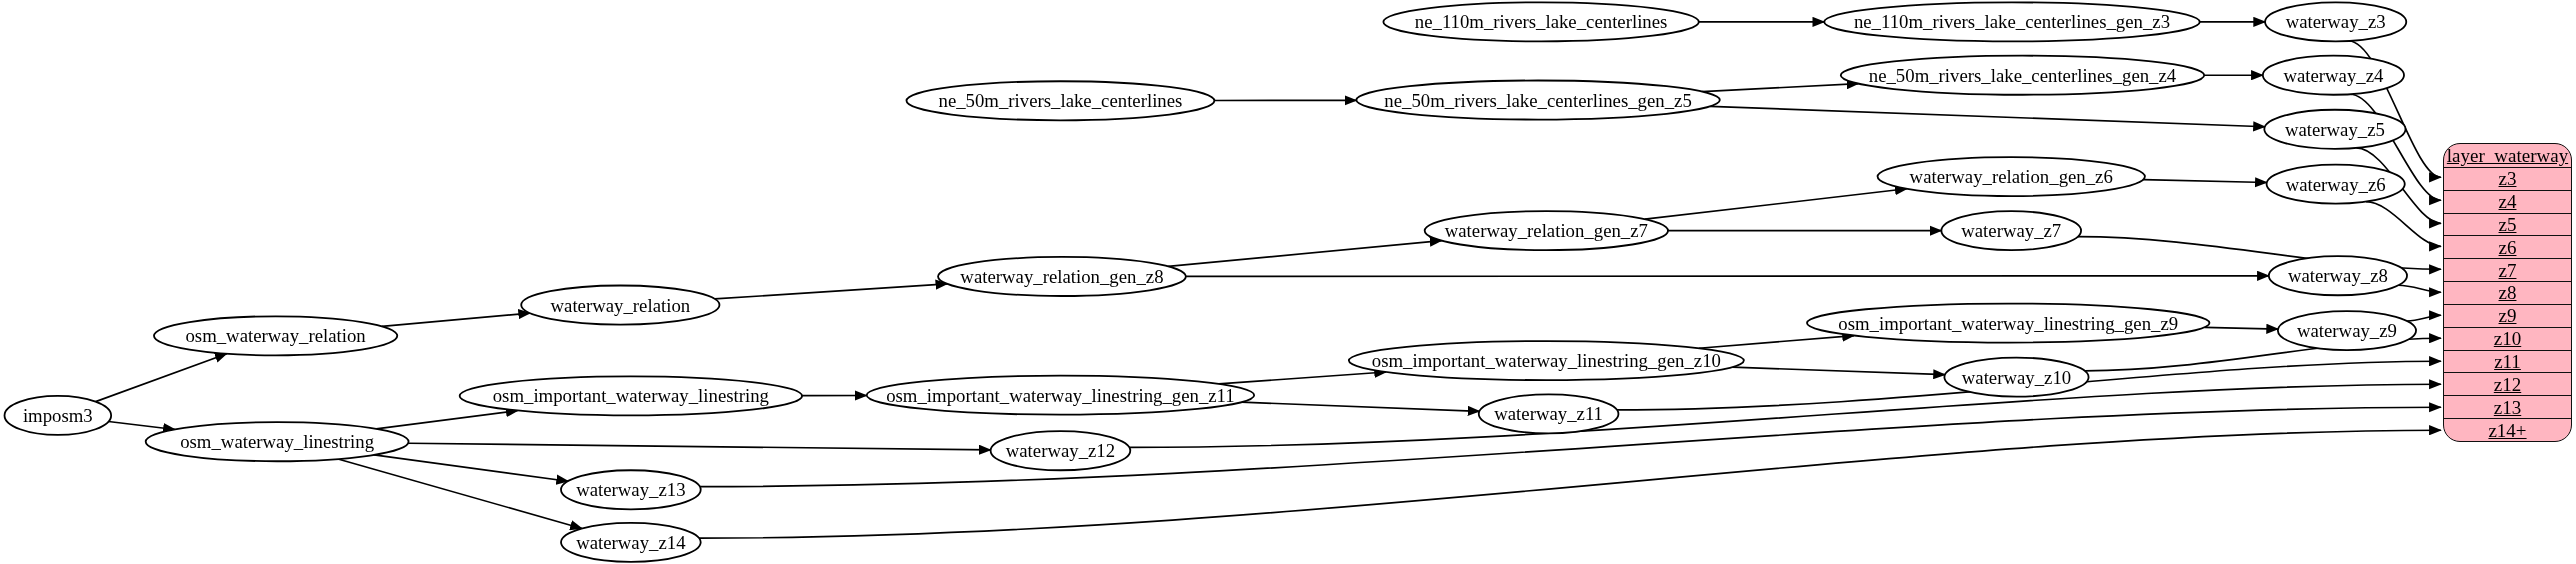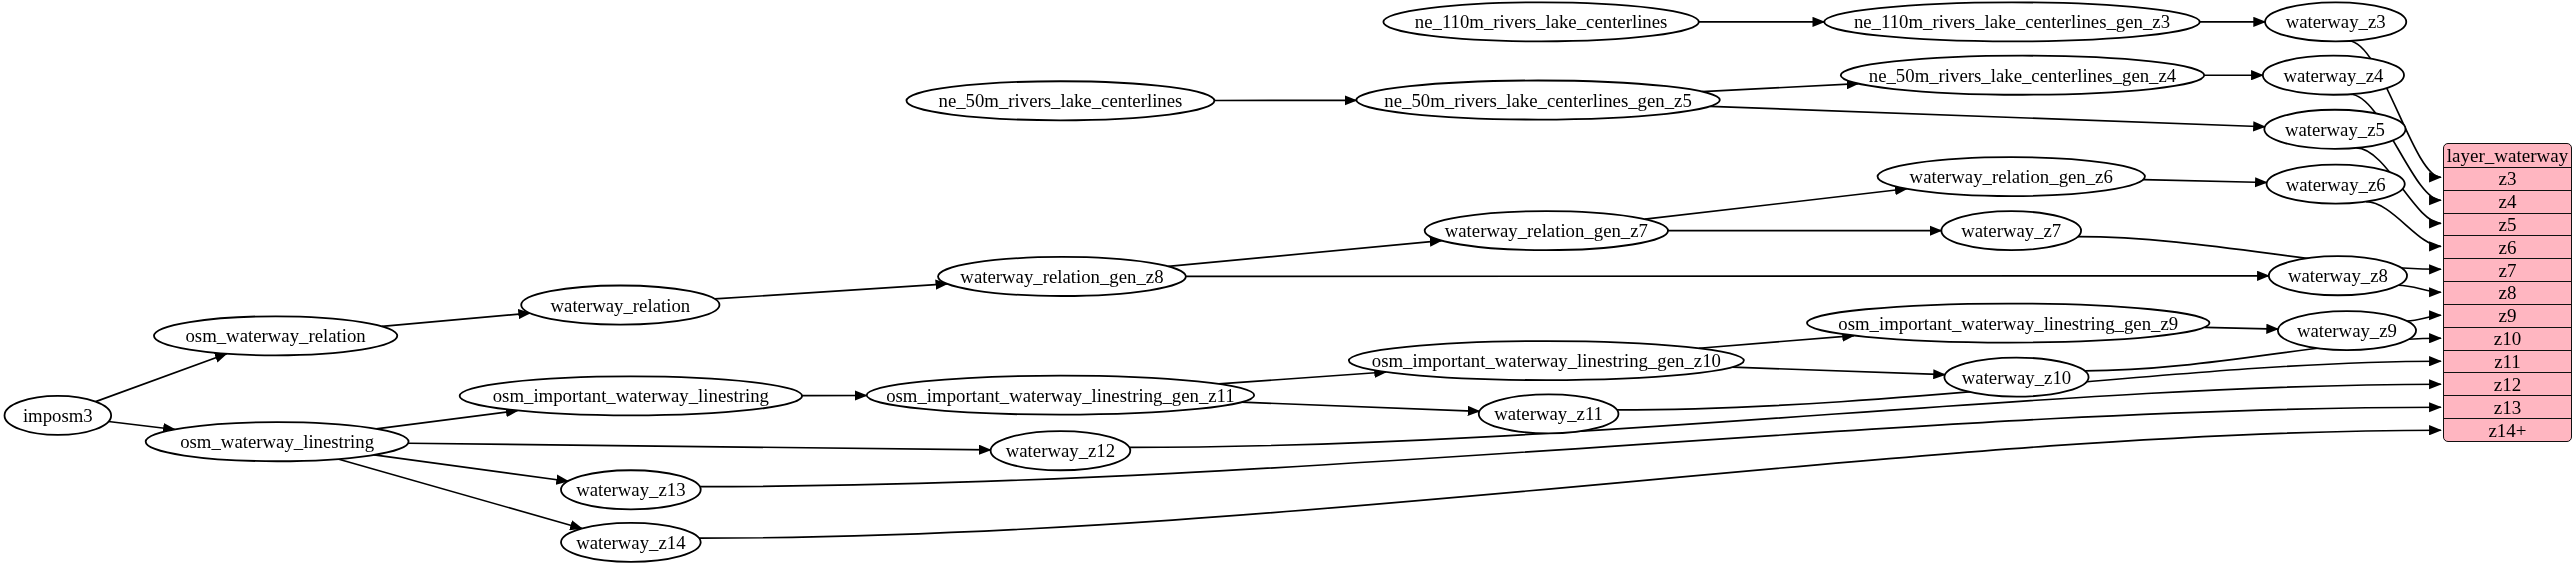--- a/index.html
+++ b/index.html
@@ -14,24 +14,25 @@
   #graph ellipse{fill:#ffffff;stroke:#000000;stroke-width:2.4;}
   #graph path.edge{fill:none;stroke:#000000;stroke-width:2.2;}
   #graph text{
     font-family:"Liberation Serif","DejaVu Serif",serif;
     font-size:25px;fill:#000000;text-anchor:middle;
   }
   .dbtable{
     position:absolute;left:2443px;top:143px;width:129px;height:299px;
     background:#ffb6c1;
     border:1.8px solid #101010;
-    border-radius:5px;
+    border-radius:17px;
     box-sizing:border-box;
     display:grid;grid-template-rows:repeat(13,1fr);
     overflow:hidden;
+    text-decoration:underline;
   }
   .dbtable .cell{
     display:flex;align-items:center;justify-content:center;
     font-size:19px;color:#000000;line-height:1;
   }
   .dbtable .cell + .cell{border-top:1.5px solid #101010;}
 </style>
 </head>
 <body>
 

